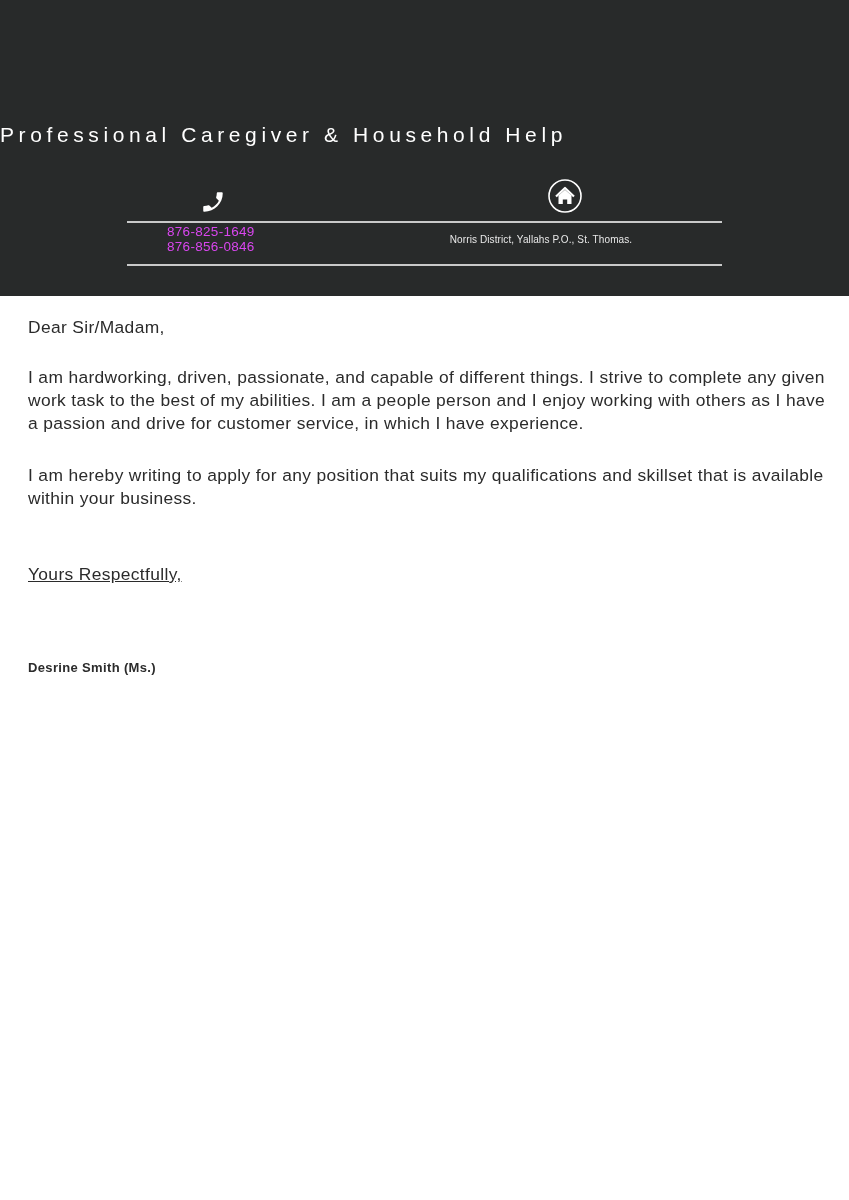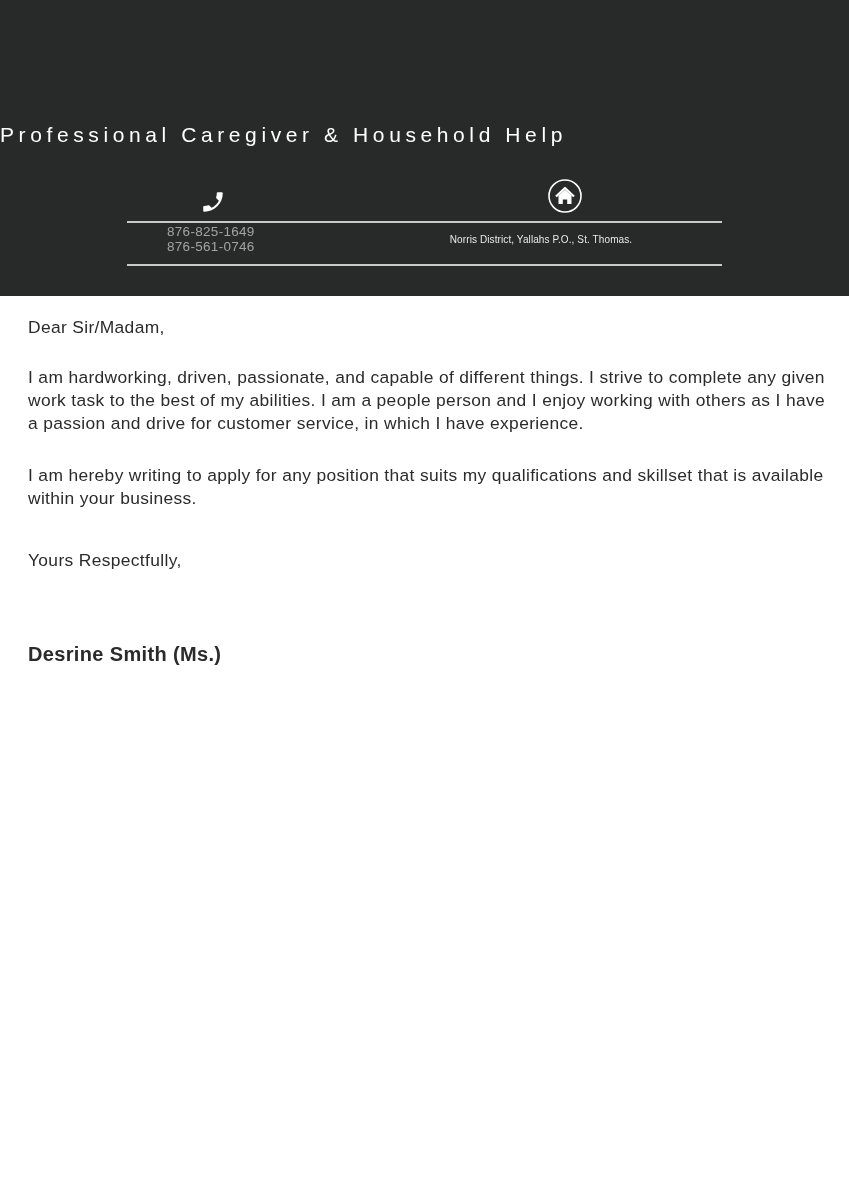--- a/index.html
+++ b/index.html
@@ -30,64 +30,64 @@
     .hline.bottom { top: 264px; }
 
     .phone-icon {
       position: absolute; left: 200px; top: 189px; width: 26px; height: 26px;
     }
     .home-icon {
       position: absolute; left: 547px; top: 178px; width: 36px; height: 36px;
     }
     .phones {
       position: absolute; left: 167px; top: 224px; width: 140px;
-      color: #a3a3a3; font-family: "Liberation Sans", sans-serif;
+      color: #d946ef; font-family: "Liberation Sans", sans-serif;
       font-size: 13.5px; line-height: 15px; letter-spacing: 0.3px;
     }
     .address {
       position: absolute; left: 380px; top: 232px; width: 322px; text-align: center;
       color: #e8e8e8; font-family: "Liberation Sans", sans-serif;
       font-size: 10px; line-height: 16px; letter-spacing: 0.1px;
     }
 
     .body {
       position: absolute; left: 28px; top: 316px; width: 801px;
       font-family: "Liberation Sans", sans-serif;
       font-size: 17.4px; line-height: 23px; color: #2b2b2b; letter-spacing: 0.35px;
     }
     .greeting { margin-bottom: 27px; }
     .para { margin-bottom: 29px; text-align: left; }
     .para.justify { text-align: justify; text-align-last: left; }
-    .closing { margin-top: 39px; }
+    .closing { margin-top: 53px; text-decoration: underline; }
     .sig-line {
       margin-top: 55px; font-size: 14px; line-height: 14px; letter-spacing: -0.5px; color: #333;
       height: 14px; overflow: hidden; white-space: nowrap;
     }
-    .sig-name { font-weight: bold; font-size: 20px; line-height: 22px; margin-top: 2px; }
+    .sig-name { font-weight: bold; font-size: 13px; line-height: 22px; margin-top: 2px; }
   </style>
 </head>
 <body>
 
 <div class="header">
   <div class="subtitle">Professional Caregiver &amp; Household Help</div>
 
   <svg class="phone-icon" viewBox="0 0 24 24">
     <path fill="#ffffff" d="M6.6 10.8c1.4 2.8 3.8 5.1 6.6 6.6l2.2-2.2c.3-.3.7-.4 1-.2 1.1.4 2.3.6 3.6.6.6 0 1 .4 1 1V20c0 .6-.4 1-1 1C10.6 21 3 13.4 3 4c0-.6.4-1 1-1h3.5c.6 0 1 .4 1 1 0 1.3.2 2.5.6 3.6.1.3 0 .7-.2 1L6.6 10.8z" transform="scale(-1,1) translate(-24,0)"></path>
   </svg>
 
   <svg class="home-icon" viewBox="0 0 36 36">
     <circle cx="18" cy="18" r="16" fill="none" stroke="#ffffff" stroke-width="1.6"></circle>
     <path d="M9 18.5 L18 10 L27 18.5" fill="none" stroke="#ffffff" stroke-width="2.2" stroke-linejoin="round"></path>
     <path d="M11.5 17.5 L18 11.8 L24.5 17.5 L24.5 26 L20.2 26 L20.2 21.5 L15.8 21.5 L15.8 26 L11.5 26 Z" fill="#ffffff"></path>
   </svg>
 
   <div class="hline top"></div>
   <div class="phones">
     <div>876-825-1649</div>
-    <div>876-561-0746</div>
+    <div>876-856-0846</div>
   </div>
   <div class="address">Norris District, Yallahs P.O., St. Thomas.</div>
   <div class="hline bottom"></div>
 </div>
 
 <div class="body">
   <div class="greeting">Dear Sir/Madam,</div>
   <p class="para">I am hardworking, driven, passionate, and capable of different things. I strive to complete any given work task to the best of my abilities. I am a people person and I enjoy working with others as I have a passion and drive for customer service, in which I have experience.</p>
   <p class="para">I am hereby writing to apply for any position that suits my qualifications and skillset that is available within your business.</p>
   <div class="closing">Yours Respectfully,</div>

